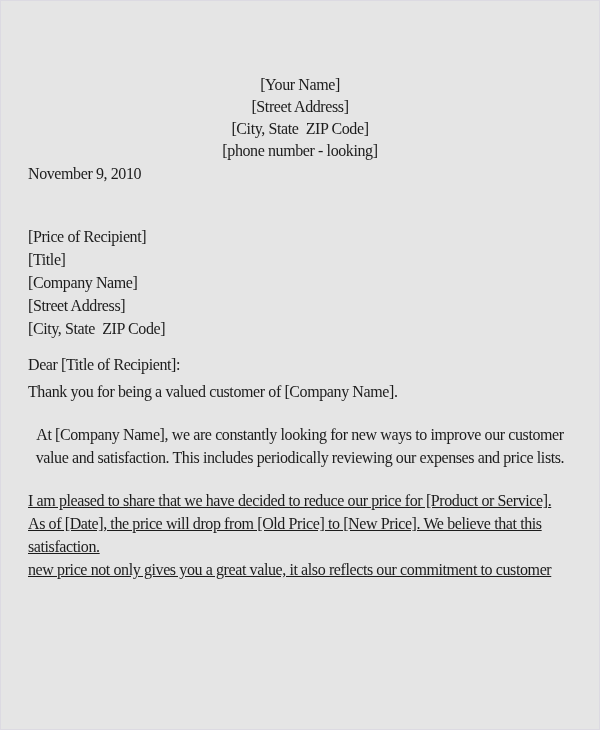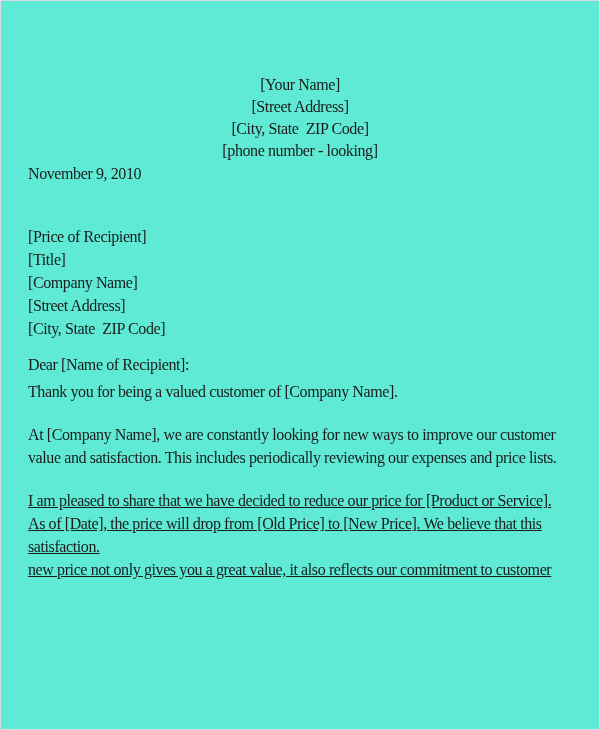--- a/index.html
+++ b/index.html
@@ -4,21 +4,21 @@
 <style>
   html, body {
     margin: 0;
     padding: 0;
     background: #ffffff;
   }
   .page {
     box-sizing: border-box;
     width: 600px;
     height: 730px;
-    background: #5eead4;
+    background: #e5e5e5;
     border: 1px solid #dcdae2;
     overflow: hidden;
     font-family: "Liberation Serif", "DejaVu Serif", serif;
     color: #1c1c1c;
     letter-spacing: -0.4px;
   }
   .content {
     padding: 73px 27px 0 27px;
   }
   .line {
@@ -37,21 +37,21 @@
   .recipient {
     margin-top: 40px;
   }
   .salutation {
     margin-top: 13px;
   }
   .para {
     margin: 0;
   }
   .para-1 { margin-top: 4px; }
-  .para-2 { margin-top: 20px; }
+  .para-2 { margin-top: 20px; text-align: center; }
   .para-3 { margin-top: 20px; text-decoration: underline; }
 </style>
 </head>
 <body>
 
 <div class="page">
   <div class="content">
 
     <div class="sender">
       <div class="line">[Your Name]</div>
@@ -63,21 +63,21 @@
     <div class="line date-line">November 9, 2010</div>
 
     <div class="recipient">
       <div class="line">[Price of Recipient]</div>
       <div class="line">[Title]</div>
       <div class="line">[Company Name]</div>
       <div class="line">[Street Address]</div>
       <div class="line">[City, State  ZIP Code]</div>
     </div>
 
-    <div class="line salutation">Dear [Name of Recipient]:</div>
+    <div class="line salutation">Dear [Title of Recipient]:</div>
 
     <div class="para para-1">
       <div class="line">Thank you for being a valued customer of [Company Name].</div>
     </div>
 
     <div class="para para-2">
       <div class="line">At [Company Name], we are constantly looking for new ways to improve our customer</div>
       <div class="line">value and satisfaction. This includes periodically reviewing our expenses and price lists.</div>
     </div>
 

